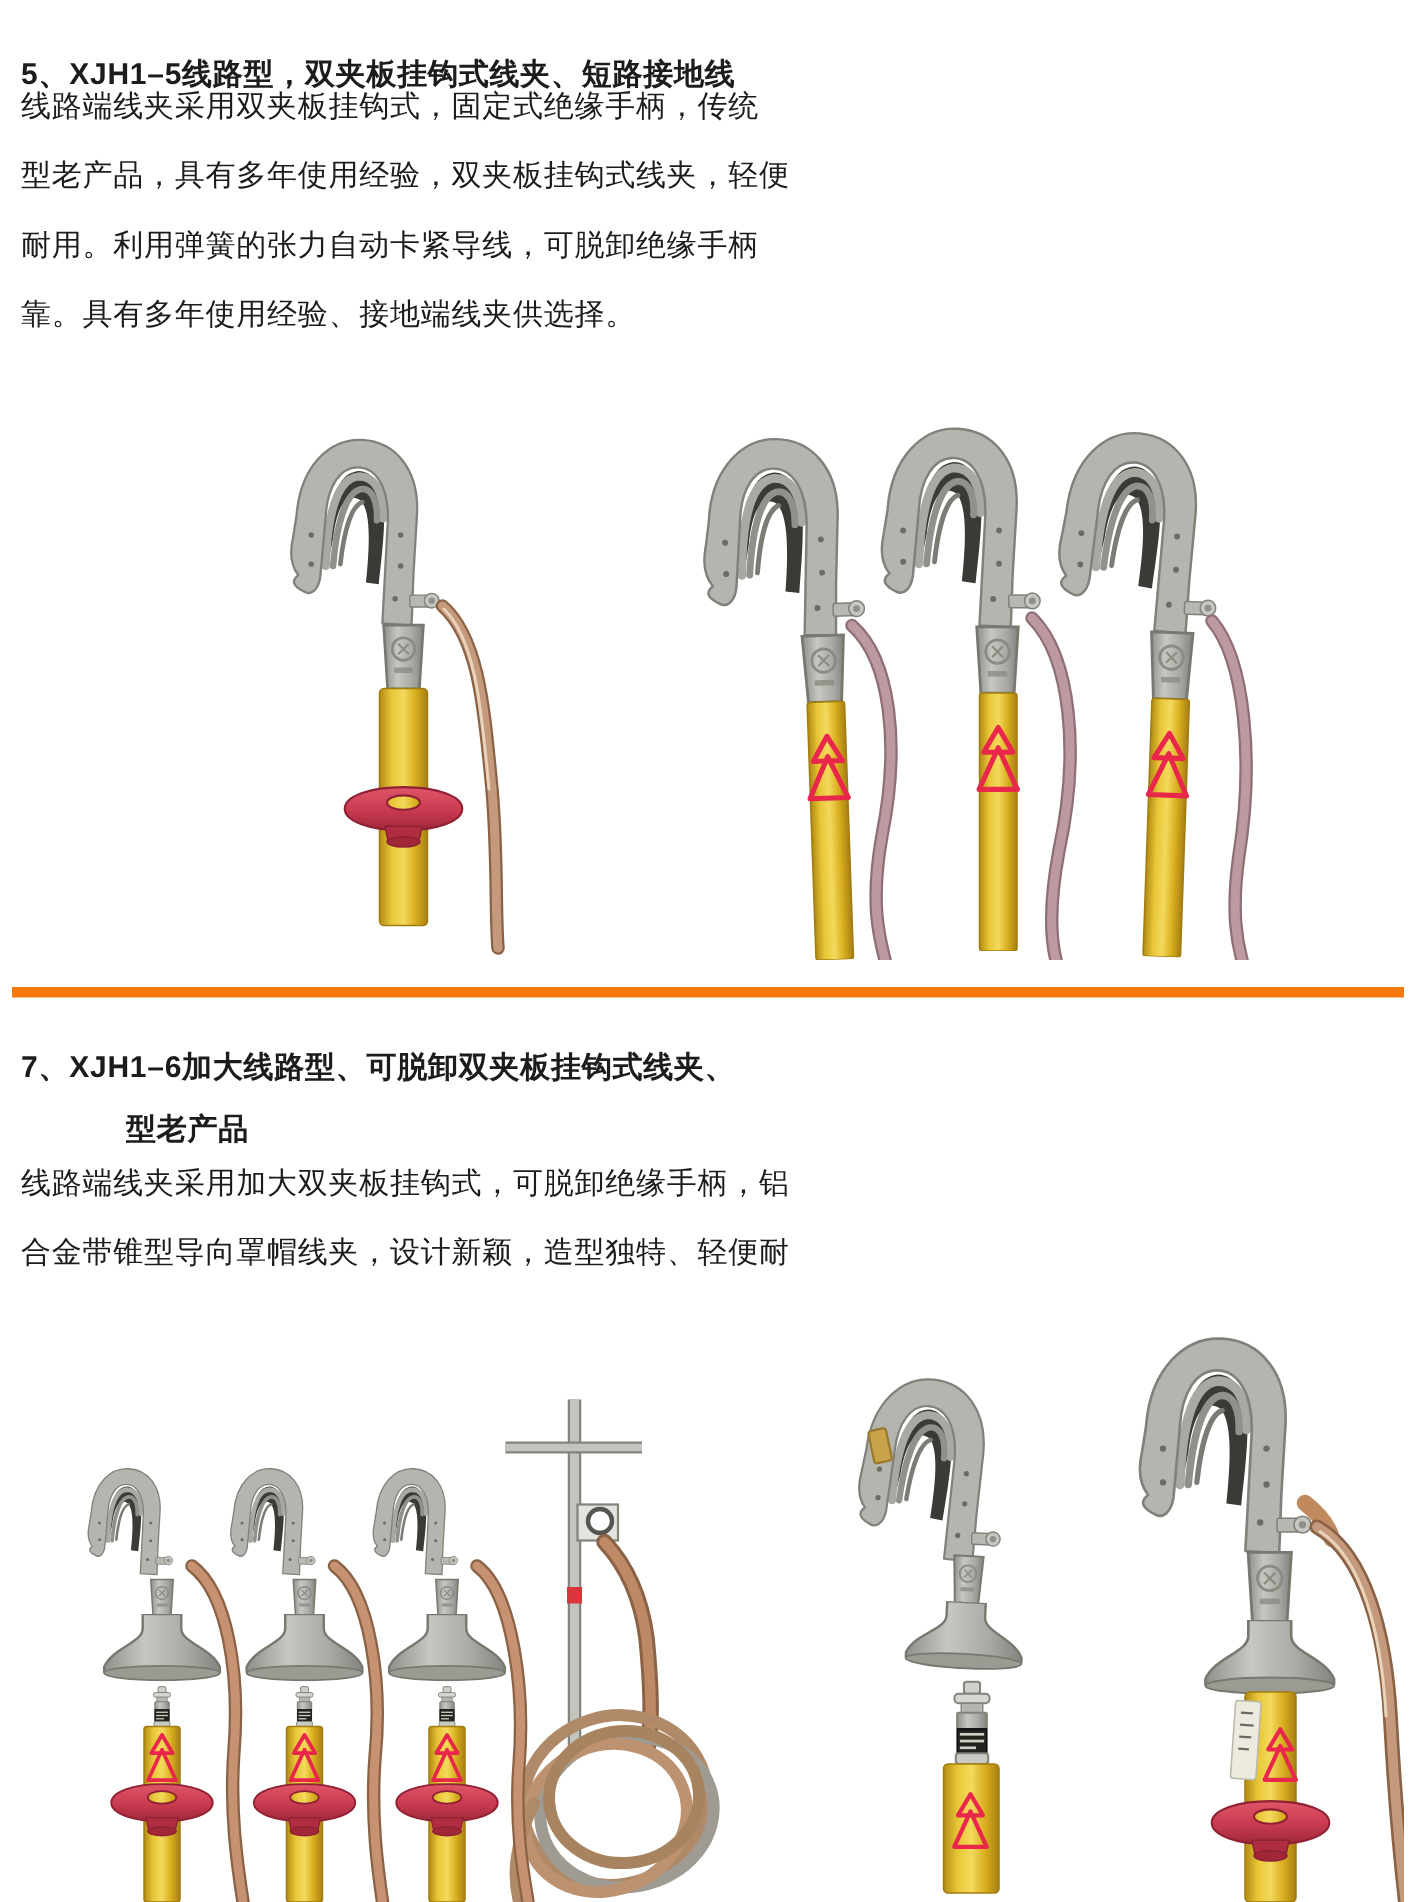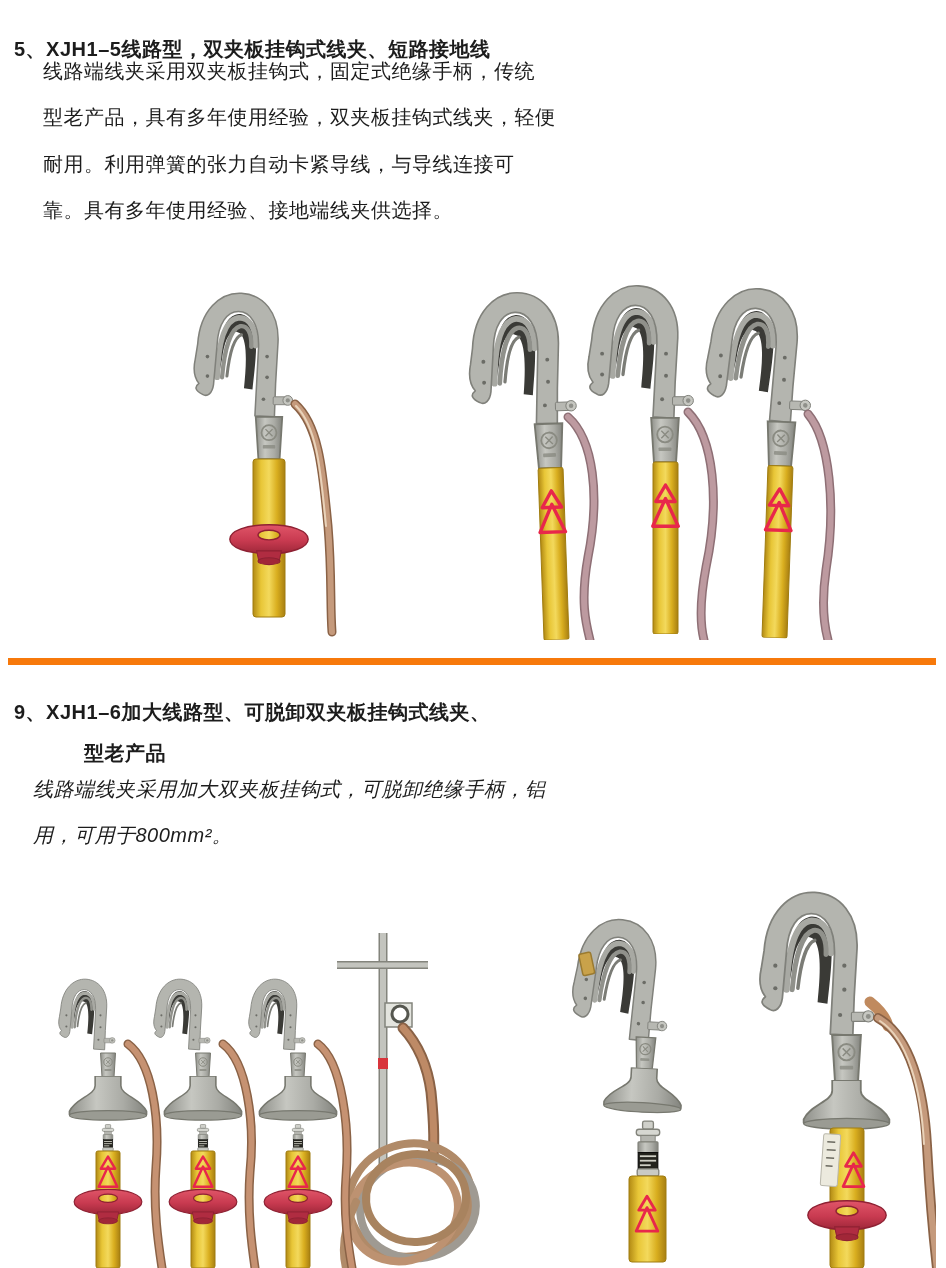--- a/index.html
+++ b/index.html
@@ -1,20 +1,20 @@
 <!DOCTYPE html>
 <html style="--divider-orange: #f7790b; --text: #1c1c1c; --pole-yellow: #e2c12b; --disc-red: #c23349; --clamp-gray: #b0b1ab; --copper: #c69272; --marking-red: #e8274b;"><head>
 <meta charset="utf-8">
 <style>
   html,body{margin:0;padding:0;background:#fff;}
   .page{position:relative;width:936px;height:1268px;background:#fff;overflow:hidden;
         font-family:"Liberation Sans","DejaVu Sans",sans-serif;color:var(--text,#1c1c1c);}
   .heading{position:absolute;font-size:20px;font-weight:bold;letter-spacing:0.5px;white-space:nowrap;}
   .bodytext{position:absolute;font-size:20px;font-weight:400;letter-spacing:0.5px;}
-  .bodytext .tline{height:46.4px;line-height:46.4px;white-space:nowrap;margin-left:29px;}
+  .bodytext .tline{height:46.4px;line-height:46.4px;white-space:nowrap;}
   .h6block{position:absolute;font-size:20px;font-weight:bold;letter-spacing:0.5px;}
   .h6block .hline{height:41px;line-height:41px;white-space:nowrap;}
   .h6block .hline.indent{padding-left:70px;}
   .divider{position:absolute;left:8px;top:658px;width:930px;height:7px;background:var(--divider-orange,#f7790b);}
   figure{margin:0;padding:0;position:absolute;}
   figure svg{display:block;}
 </style>
 </head>
 <body>
 
@@ -113,21 +113,21 @@
         <use href="#discSym" x="33" y="212" width="88" height="38"></use>
       </symbol>
     </defs>
   </svg>
 
   <h2 class="heading" style="left:14px;top:19px;">5、XJH1–5线路型，双夹板挂钩式线夹、短路接地线</h2>
 
   <div class="bodytext" style="left:14px;top:48px;">
     <div class="tline">线路端线夹采用双夹板挂钩式，固定式绝缘手柄，传统</div>
     <div class="tline">型老产品，具有多年使用经验，双夹板挂钩式线夹，轻便</div>
-    <div class="tline">耐用。利用弹簧的张力自动卡紧导线，与导线连接可</div>
+    <div class="tline">耐用。利用弹簧的张力自动卡紧导线，可脱卸绝缘手柄</div>
     <div class="tline">靠。具有多年使用经验、接地端线夹供选择。</div>
   </div>
 
   <figure style="left:160px;top:276px;width:195px;height:365px;">
     <svg width="195" height="365" viewBox="0 0 195 365">
       <use href="#hookHead" x="18" y="10" width="124" height="140"></use>
       <use href="#collarSym" x="87" y="139" width="44" height="46"></use>
       <rect x="93" y="183" width="32" height="158" rx="3" fill="url(#gPole)" stroke="#a07d10" stroke-width="1"></rect>
       <use href="#discSym" x="61" y="246" width="96" height="44"></use>
       <path d="M135,128 C160,150 163,200 168,250 C172,298 170,330 172,356" fill="none" stroke="#8a6246" stroke-width="9" stroke-linecap="round"></path>
@@ -154,27 +154,27 @@
         <path d="M240,140 C266,166 272,230 258,295 C250,338 254,360 256,368" stroke="#bd9aa0" stroke-width="6"></path>
         <path d="M360,142 C382,168 388,235 378,298 C372,340 378,360 380,368" stroke="#8e6f75" stroke-width="9"></path>
         <path d="M360,142 C382,168 388,235 378,298 C372,340 378,360 380,368" stroke="#bd9aa0" stroke-width="6"></path>
       </g>
     </svg>
   </figure>
 
   <div class="divider"></div>
 
   <div class="h6block" style="left:14px;top:692px;">
-    <div class="hline">9、XJH1–6加大线路型、可脱卸双夹板挂钩式线夹、</div>
+    <div class="hline">7、XJH1–6加大线路型、可脱卸双夹板挂钩式线夹、</div>
     <div class="hline indent">型老产品</div>
   </div>
 
-  <div class="bodytext" style="left:4px;top:766px;font-style:italic;">
+  <div class="bodytext" style="left:14px;top:766px;">
     <div class="tline">线路端线夹采用加大双夹板挂钩式，可脱卸绝缘手柄，铝</div>
-    <div class="tline">用，可用于800mm²。</div>
+    <div class="tline">合金带锥型导向罩帽线夹，设计新颖，造型独特、轻便耐</div>
   </div>
 
   <figure style="left:12px;top:902px;width:470px;height:366px;">
     <svg width="470" height="366" viewBox="0 0 470 366">
 
       <g>
         <line x1="371" y1="31" x2="371" y2="268" stroke="#83847c" stroke-width="9"></line>
         <line x1="371" y1="31" x2="371" y2="268" stroke="#c3c4be" stroke-width="6"></line>
         <line x1="325" y1="63" x2="416" y2="63" stroke="#83847c" stroke-width="8"></line>
         <line x1="325" y1="63" x2="416" y2="63" stroke="#c3c4be" stroke-width="5"></line>

